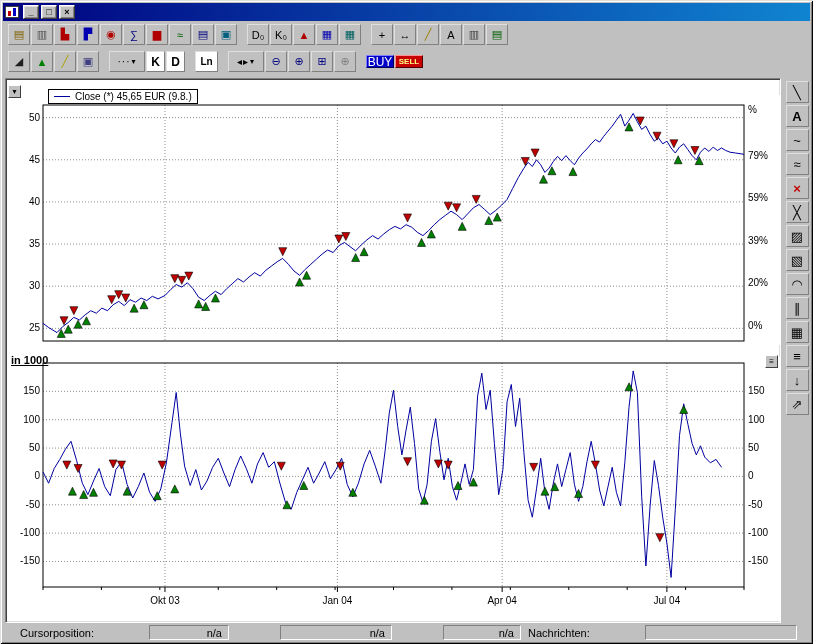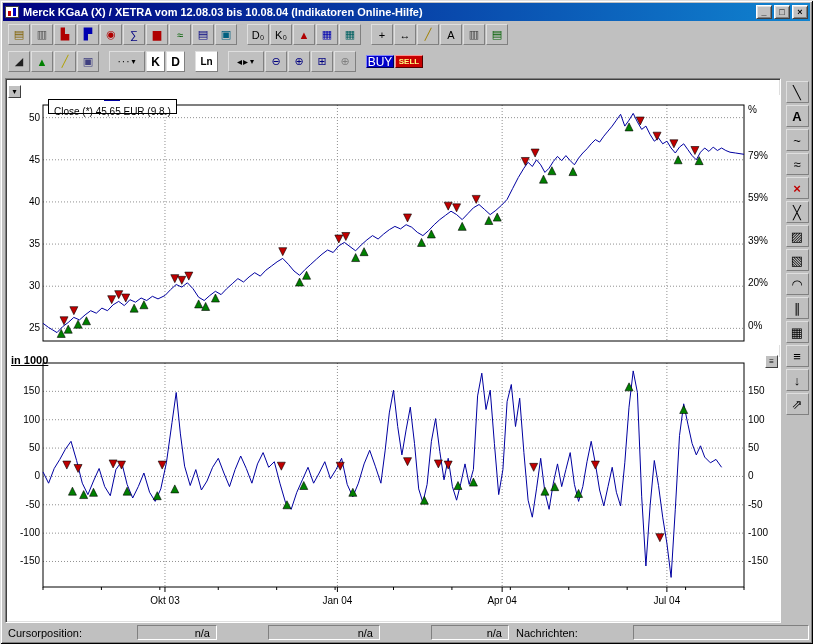--- a/index.html
+++ b/index.html
@@ -45,52 +45,51 @@
   .arrow-part{font-size:8px;margin-left:1px;}
   
   .chart-panel{position:absolute;left:5px;top:78px;width:776px;height:545px;background:#fff;
     border:1px solid;border-color:#808080 #fff #fff #808080;
     box-shadow:inset 1px 1px 0 #404040, inset -1px -1px 0 #dfdfdf;}
   .chart-title{position:absolute;top:3px;left:0;right:0;text-align:center;font-weight:bold;font-size:12px;color:#000;}
   #price-svg{position:absolute;left:1px;top:16px;}
   #force-svg{position:absolute;left:1px;top:278px;}
   .legend{position:absolute;display:flex;align-items:center;gap:5px;border:1px solid #000;background:#fff;
     height:15px;padding:0 5px;font-size:10px;color:#000;white-space:nowrap;z-index:3;}
-  .price-legend{left:42px;top:20px;flex-direction:column;}
+  .price-legend{left:42px;top:10px;}
   .force-legend{left:48px;top:274px;}
   .line-sample{display:inline-block;width:16px;height:0;border-top:1px solid #0000a0;}
   .unit-label{position:absolute;left:5px;top:275px;font-size:11px;font-weight:bold;text-decoration:underline;color:#000;z-index:3;}
   .mini-btn{position:absolute;width:13px;height:13px;padding:0;background:#c0c0c0;
     border:1px solid;border-color:#fff #404040 #404040 #fff;font-size:8px;line-height:10px;
     display:flex;align-items:center;justify-content:center;z-index:4;font-family:inherit;}
   .pane-collapse{left:2px;top:6px;}
   .lower-menu{right:2px;top:276px;}
   svg text{font-family:"Liberation Sans","DejaVu Sans",sans-serif;font-size:10px;fill:#000;}
   
   .right-tools{position:absolute;left:784px;top:78px;width:26px;height:545px;
     display:flex;flex-direction:column;align-items:center;gap:2px;padding-top:3px;}
   .rtool{width:23px;height:22px;padding:0;background:#c0c0c0;
     border:1px solid;border-color:#dfdfdf #808080 #808080 #dfdfdf;
     display:flex;align-items:center;justify-content:center;font-size:13px;font-family:inherit;}
   
   .statusbar{position:absolute;left:3px;right:3px;bottom:3px;height:17px;
-    display:flex;align-items:center;gap:3px;font-size:11px;color:#000;padding:0 1px;}
+    display:flex;align-items:center;gap:3px;font-size:11px;color:#000;padding:0 13px;}
   .sb-label{padding:0 4px;white-space:nowrap;}
   .sb-panel{height:15px;border:1px solid;border-color:#808080 #fff #fff #808080;
     display:flex;align-items:center;justify-content:flex-end;padding:0 6px;margin-left:48px;}
   .w1{width:80px;} .w2{width:112px;} .w3{width:78px;} .grow{flex:1;}
 </style>
 </head>
 <body>
 
 <div class="window">
 
   <div class="titlebar">
     <span class="title-icon"></span>
-    <span class="title-text">Merck KGaA (X) / XETRA vom 12.08.03 bis 10.08.04 (Indikatoren Online-Hilfe)</span>
     <span id="win-controls">
         <button class="win-btn">
           <span>_</span>
         </button>
         <button class="win-btn">
           <span>□</span>
         </button>
         <button class="win-btn">
           <span>×</span>
         </button>

